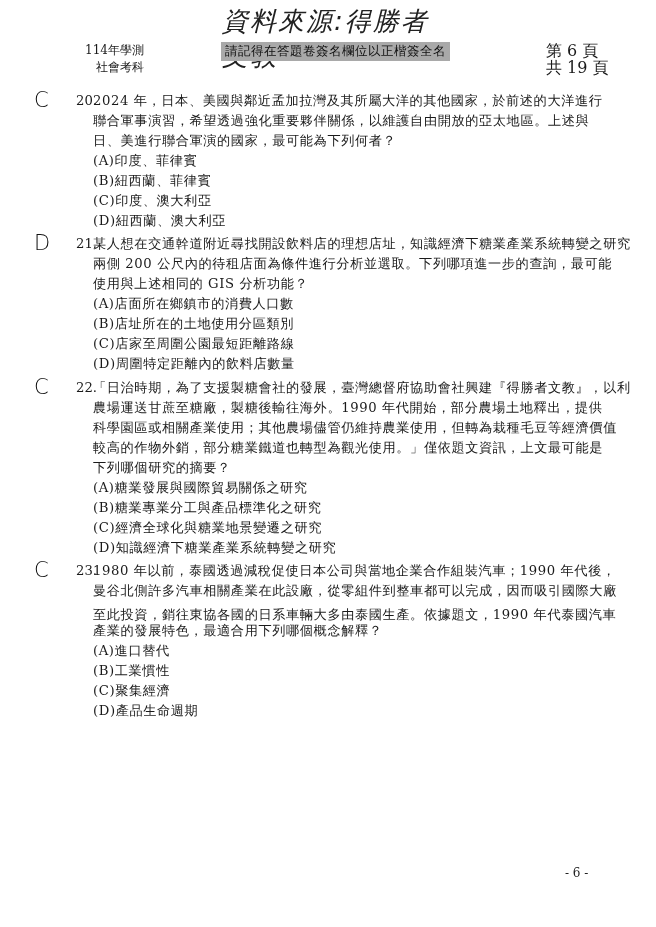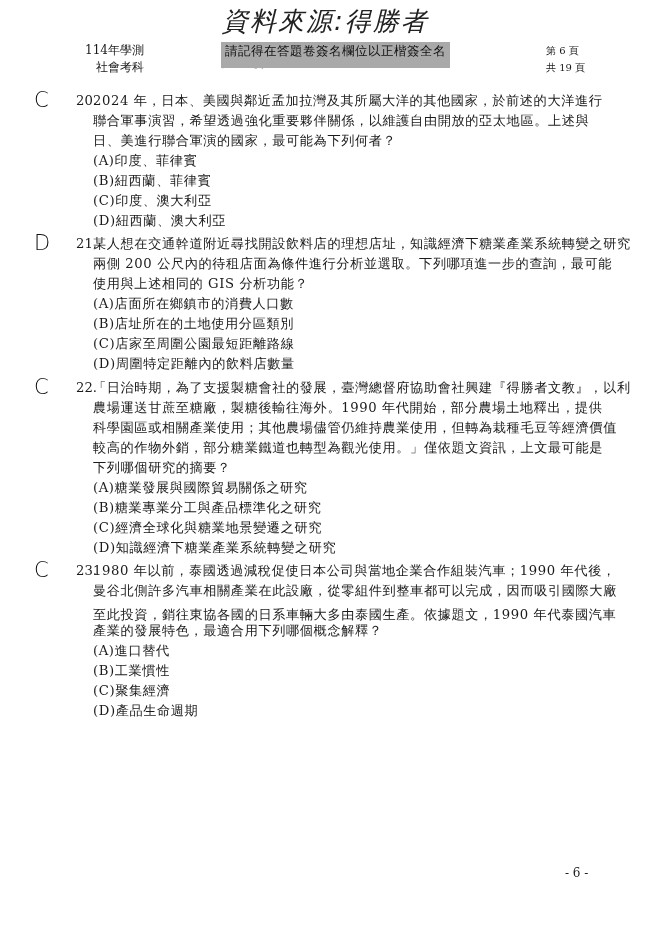--- a/index.html
+++ b/index.html
@@ -10,26 +10,26 @@
   }
   .handwritten-source {
     position: absolute; left: 222px; top: 4px; width: 230px;
     font-family: "DejaVu Sans", sans-serif; font-size: 26px; letter-spacing: 2px;
     color: #222; font-style: italic; font-weight: 300;
   }
   .hdr-left {
     position: absolute; left: 85px; top: 42px; font-size: 12px; line-height: 17px; text-align: right;
   }
   .hdr-center {
-    position: absolute; left: 221px; top: 42px; height: 26px; padding: 0 4px;
+    position: absolute; left: 221px; top: 42px; height: 19px; padding: 0 4px;
     background: #a9a9a9; font-size: 12.5px; line-height: 17px; color: #111;
     letter-spacing: 0.5px;
   }
   .hdr-right {
-    position: absolute; left: 546px; top: 42px; font-size: 10px; line-height: 17px;
+    position: absolute; left: 546px; top: 42px; font-size: 16px; line-height: 17px;
   }
   .question { position: absolute; left: 0; width: 656px; }
   .answer-mark {
     position: absolute; left: 34px; top: -3px;
     font-family: "DejaVu Sans", sans-serif; font-size: 21px; font-weight: 300; color: #111;
   }
   .q-line {
     position: absolute; font-size: 13.2px; line-height: 20px; white-space: nowrap;
     letter-spacing: 0.6px;
   }

